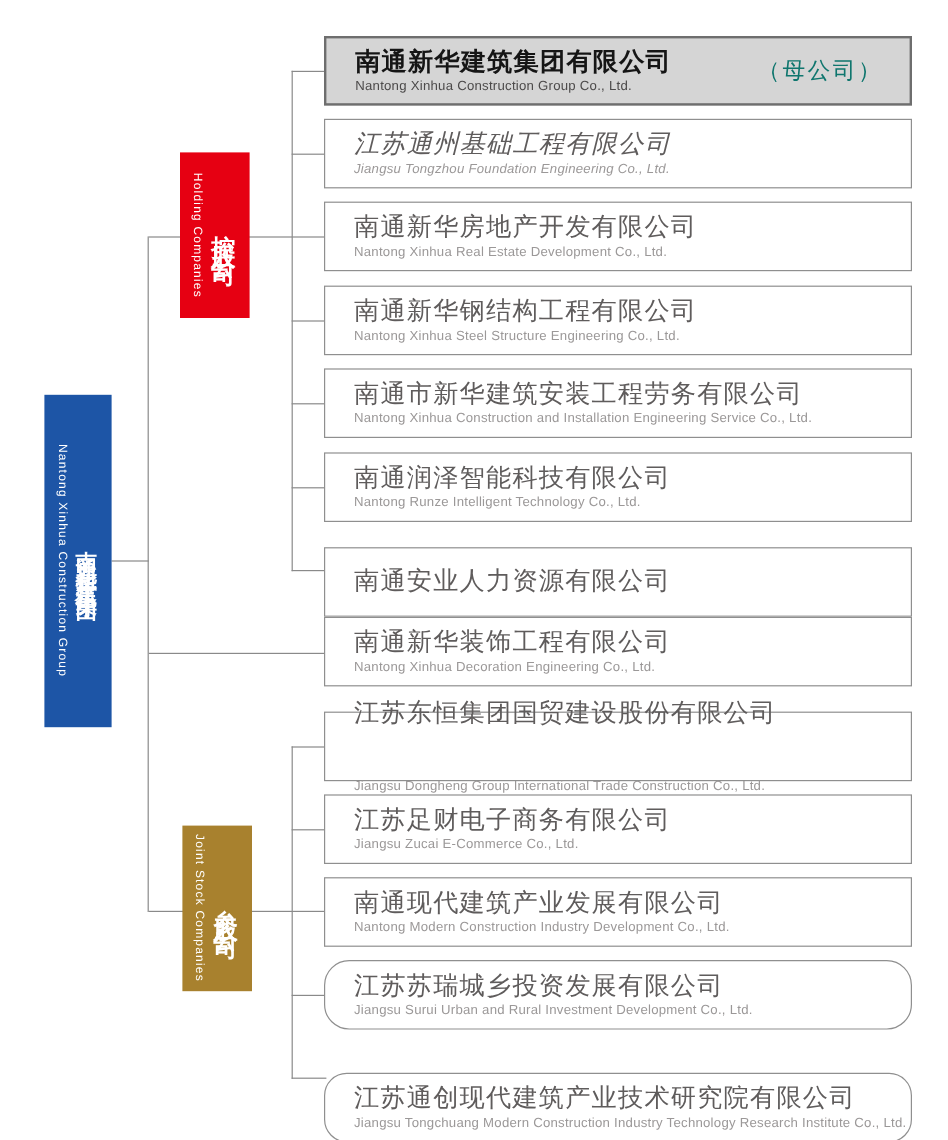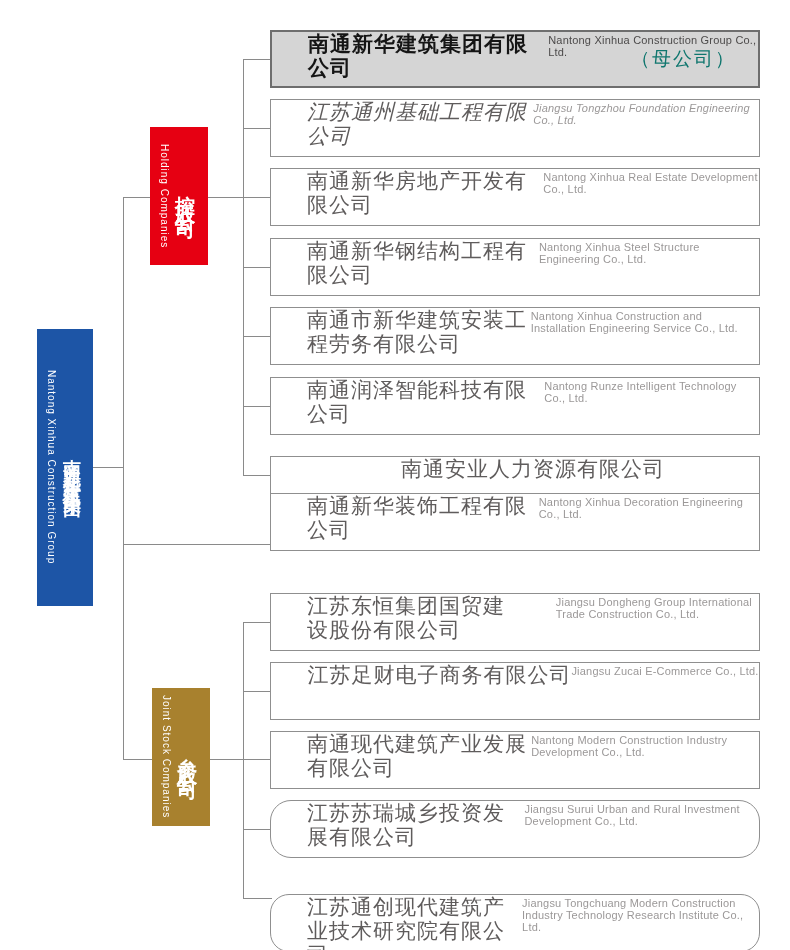--- a/index.html
+++ b/index.html
@@ -6,22 +6,22 @@
   body{width:790px;height:950px;position:relative;font-family:"Liberation Sans","DejaVu Sans",sans-serif;overflow:hidden;}
   .stage{position:absolute;inset:0;}
 
   
   .line{position:absolute;background:#8a8a8a;z-index:1;}
 
   
   .company{
     position:absolute;left:270px;width:490px;height:58px;box-sizing:border-box;
     background:#ffffff;border:1px solid #8f8f8f;
-    display:flex;justify-content:center;
-    padding-left:36px;z-index:2;
+    display:flex;flex-direction:column;justify-content:center;
+    padding-left:24px;z-index:2;
   }
   .company .zh{font-size:21px;color:#5f5c5c;letter-spacing:1px;line-height:1.15;}
   .company .en{font-size:11px;color:#9b9898;margin-top:2px;letter-spacing:0.2px;}
   .company.parent{background:#d5d5d5;border:2px solid #6e6e6e;}
   .company.parent .zh{color:#151515;font-weight:bold;}
   .company.parent .en{color:#4c4a4a;}
   .parent-note{
     position:absolute;right:22px;top:50%;transform:translateY(-50%);
     font-size:19px;color:#0f766e;letter-spacing:2px;
   }
@@ -108,21 +108,21 @@
   </div>
       <div class="company" style="top: 377px;">
     <span class="zh">南通润泽智能科技有限公司</span>
     <span class="en">Nantong Runze Intelligent Technology Co., Ltd.</span>
 
   </div>
       <div class="company" style="top: 456px;">
     <span class="zh">南通安业人力资源有限公司</span>
 
   </div>
-      <div class="company" style="top: 493px;">
+      <div class="company" style="top: 514px;">
     <span class="zh">南通新华装饰工程有限公司</span>
     <span class="en">Nantong Xinhua Decoration Engineering Co., Ltd.</span>
 
   </div>
       <div class="company" style="top: 593px; gap: 40px;">
     <span class="zh">江苏东恒集团国贸建设股份有限公司</span>
     <span class="en">Jiangsu Dongheng Group International Trade Construction Co., Ltd.</span>
 
   </div>
       <div class="company" style="top: 662px;">

